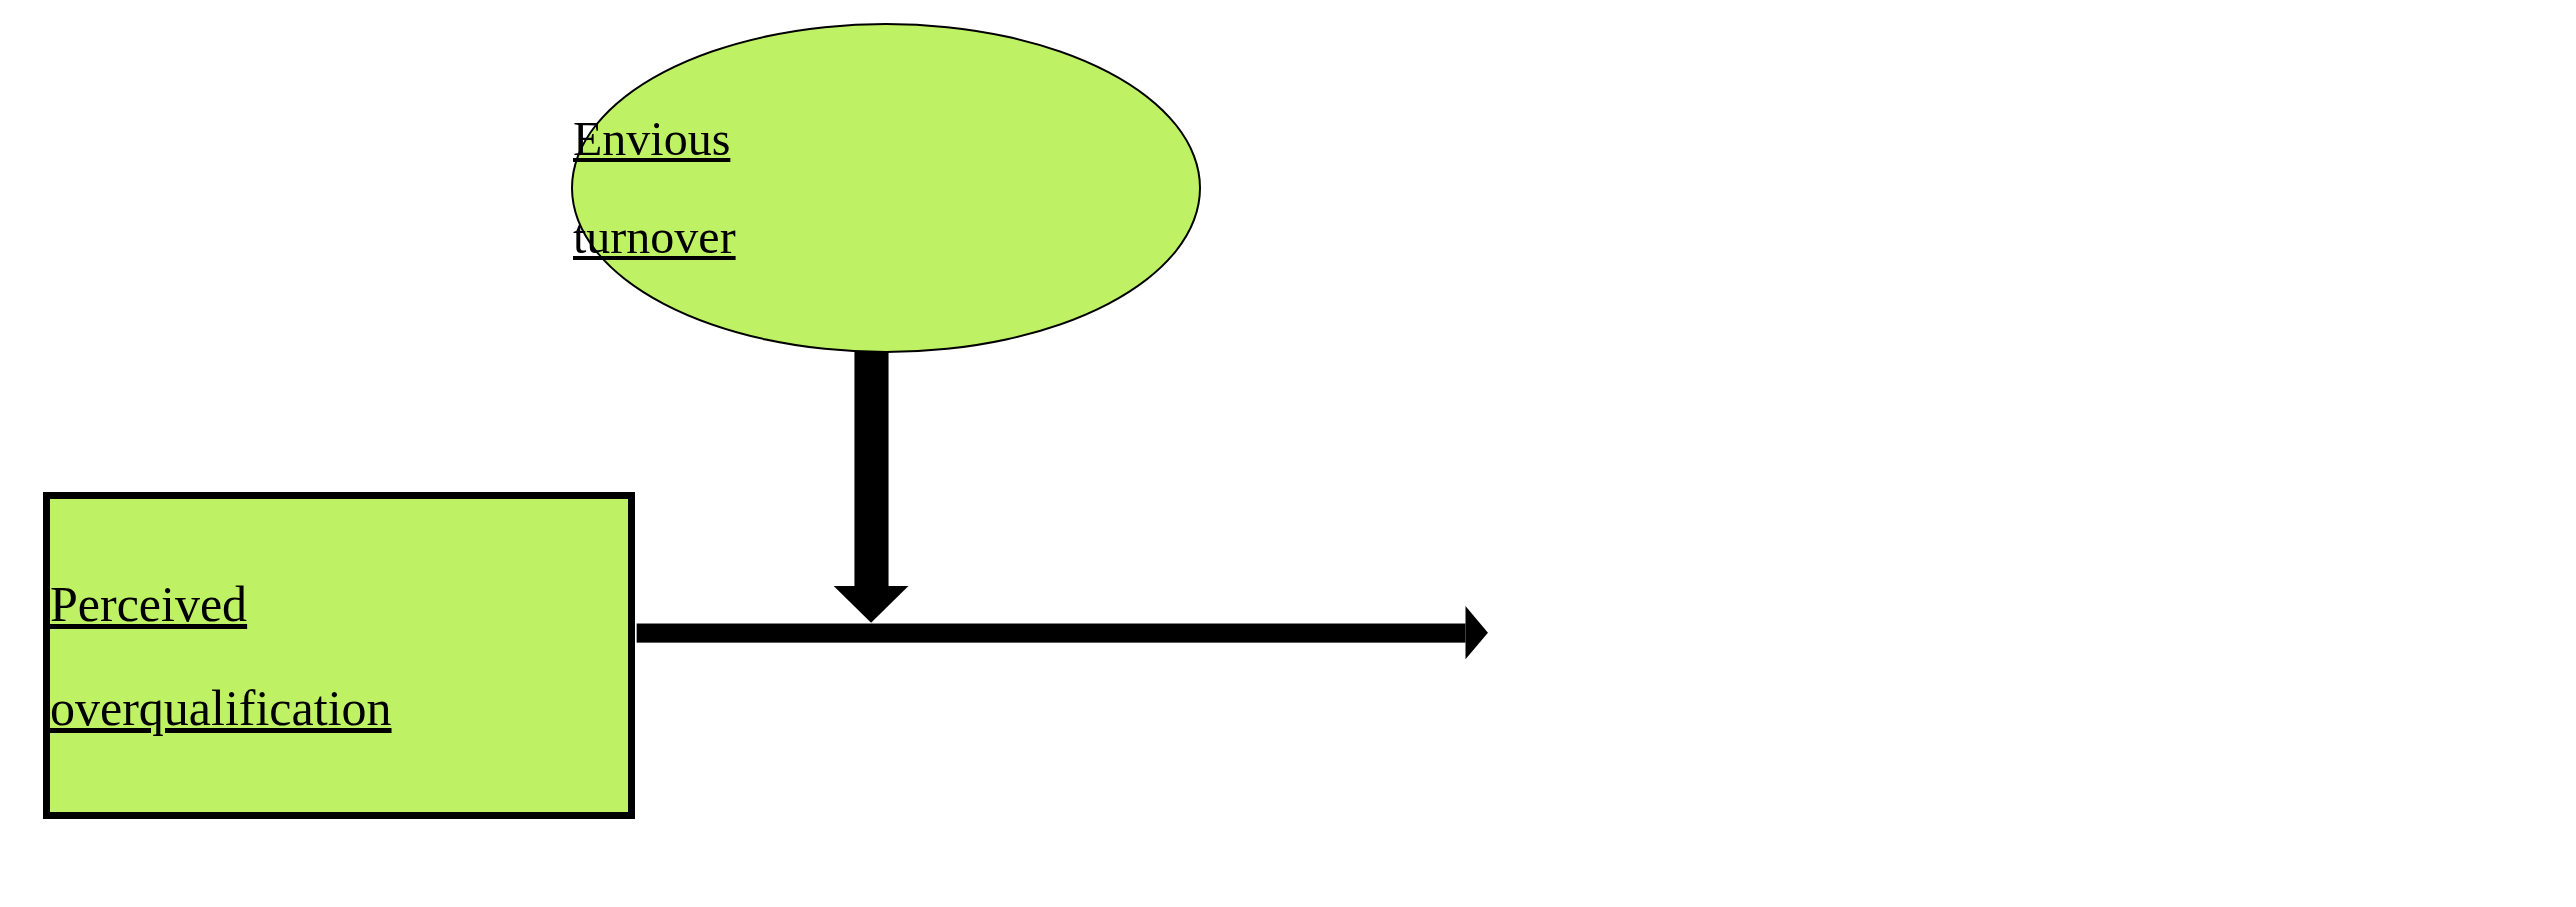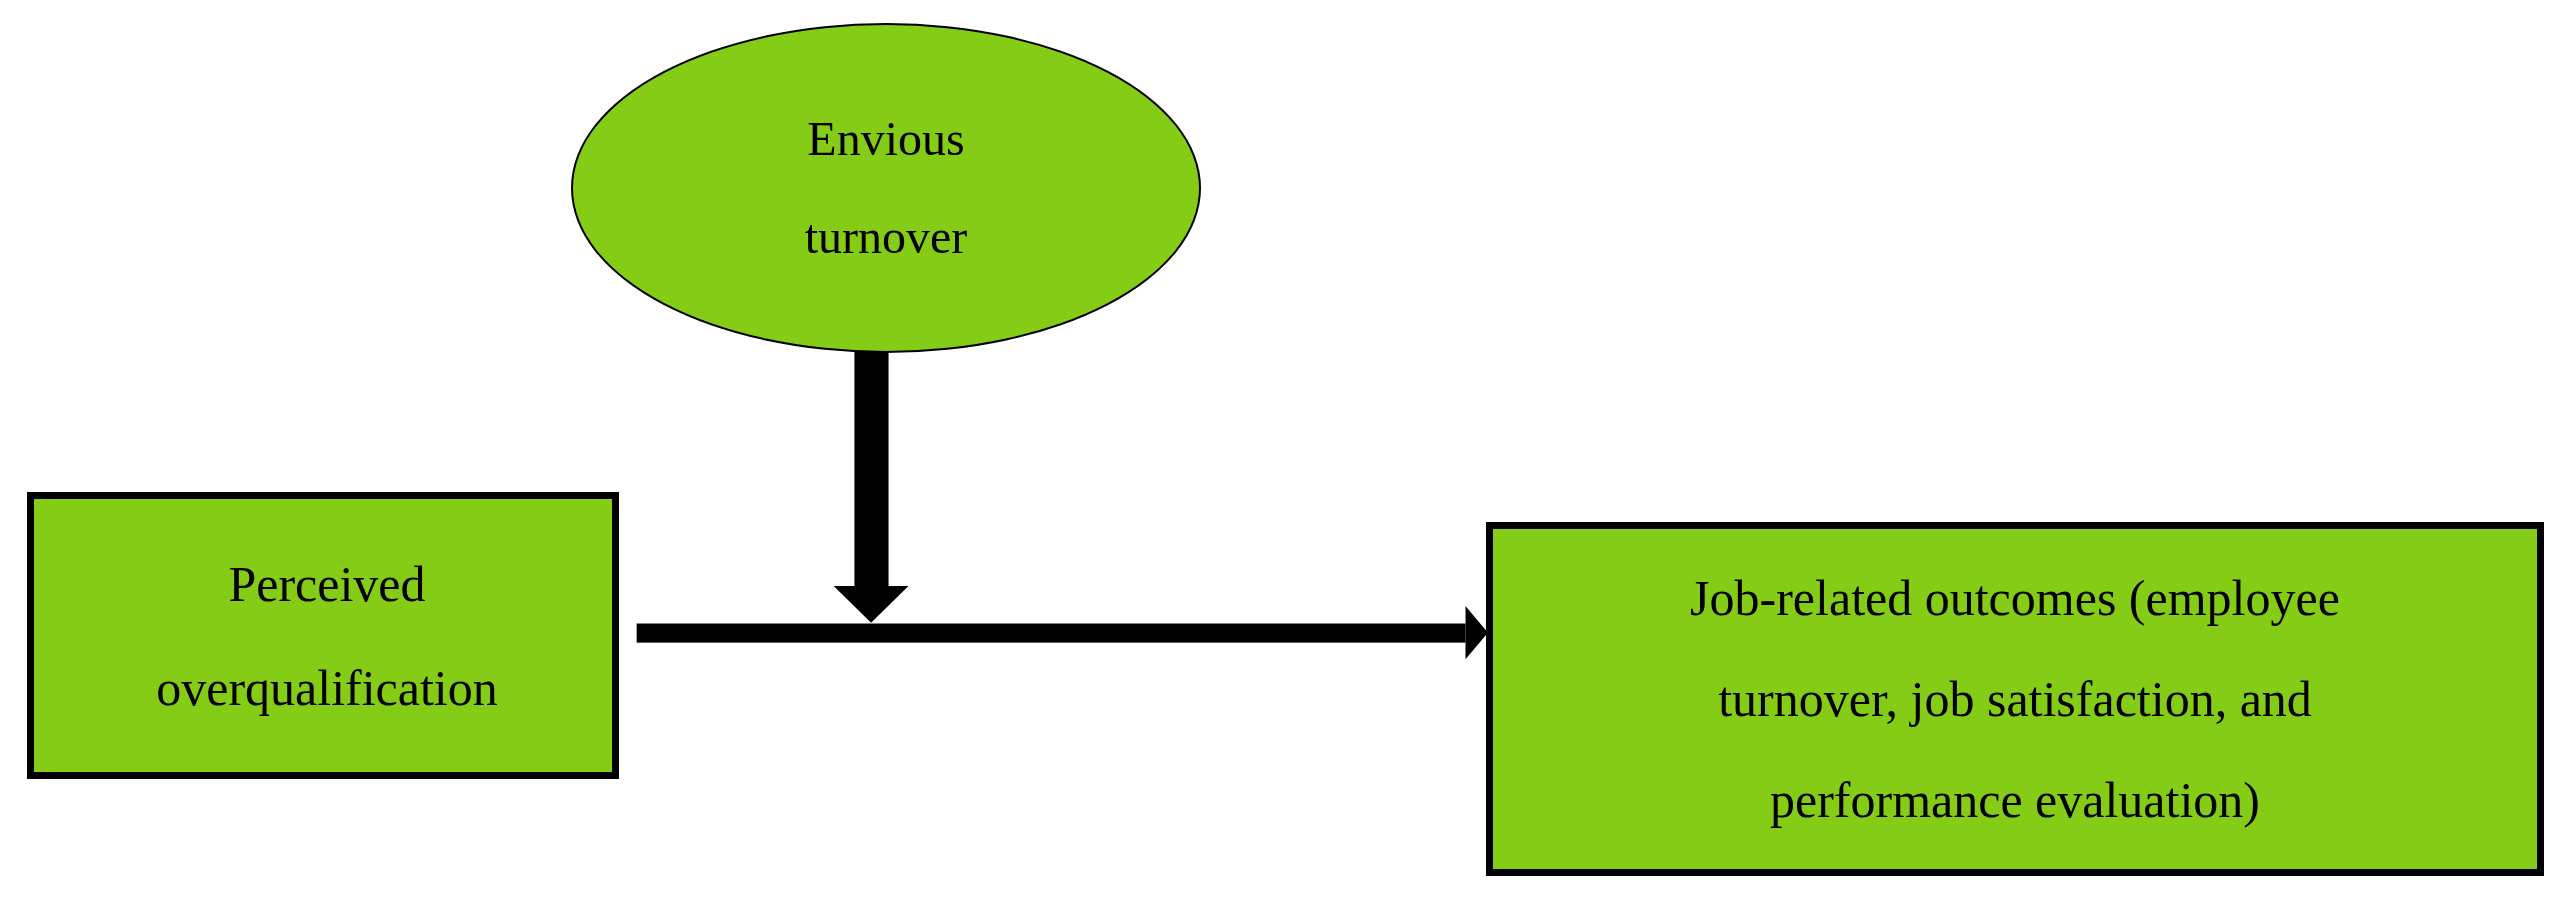--- a/index.html
+++ b/index.html
@@ -14,48 +14,47 @@
     background: #ffffff;
     color: #000000;
     font-family: "Liberation Serif", "DejaVu Serif", serif;
     overflow: hidden;
   }
   .node {
     position: absolute;
     display: flex;
     align-items: center;
     justify-content: center;
-    text-align: center;
     box-sizing: border-box;
-    background: #84cc16;
+    background: #bef264;
+    text-decoration: underline;
   }
   .node .lines {
     width: 100%;
   }
   .ellipse-node {
     left: 571px;
     top: 22.5px;
     width: 630px;
     height: 330px;
     border: 2.5px solid #000000;
     border-radius: 50%;
     font-size: 48px;
     line-height: 98px;
     z-index: 2;
   }
   .box-left {
-    left: 27px;
+    left: 43px;
     top: 492px;
     width: 592px;
-    height: 287px;
+    height: 327px;
     border: 7.5px solid #000000;
     font-size: 50px;
     line-height: 104px;
     z-index: 2;
-    padding-left: 8px;
   }
   .box-right {
     left: 1486px;
     top: 522px;
     width: 1058px;
     height: 354px;
     border: 7.5px solid #000000;
     font-size: 50px;
     line-height: 101px;
     z-index: 2;
@@ -96,22 +95,15 @@
     </div>
   </div>
 
   <div class="node box-left">
     <div class="lines">
       <div>Perceived</div>
       <div>overqualification</div>
     </div>
   </div>
 
-  <div class="node box-right">
-    <div class="lines">
-      <div>Job-related outcomes (employee</div>
-      <div>turnover, job satisfaction, and</div>
-      <div>performance evaluation)</div>
-    </div>
-  </div>
 
 </div>
 
 
 </body></html>

